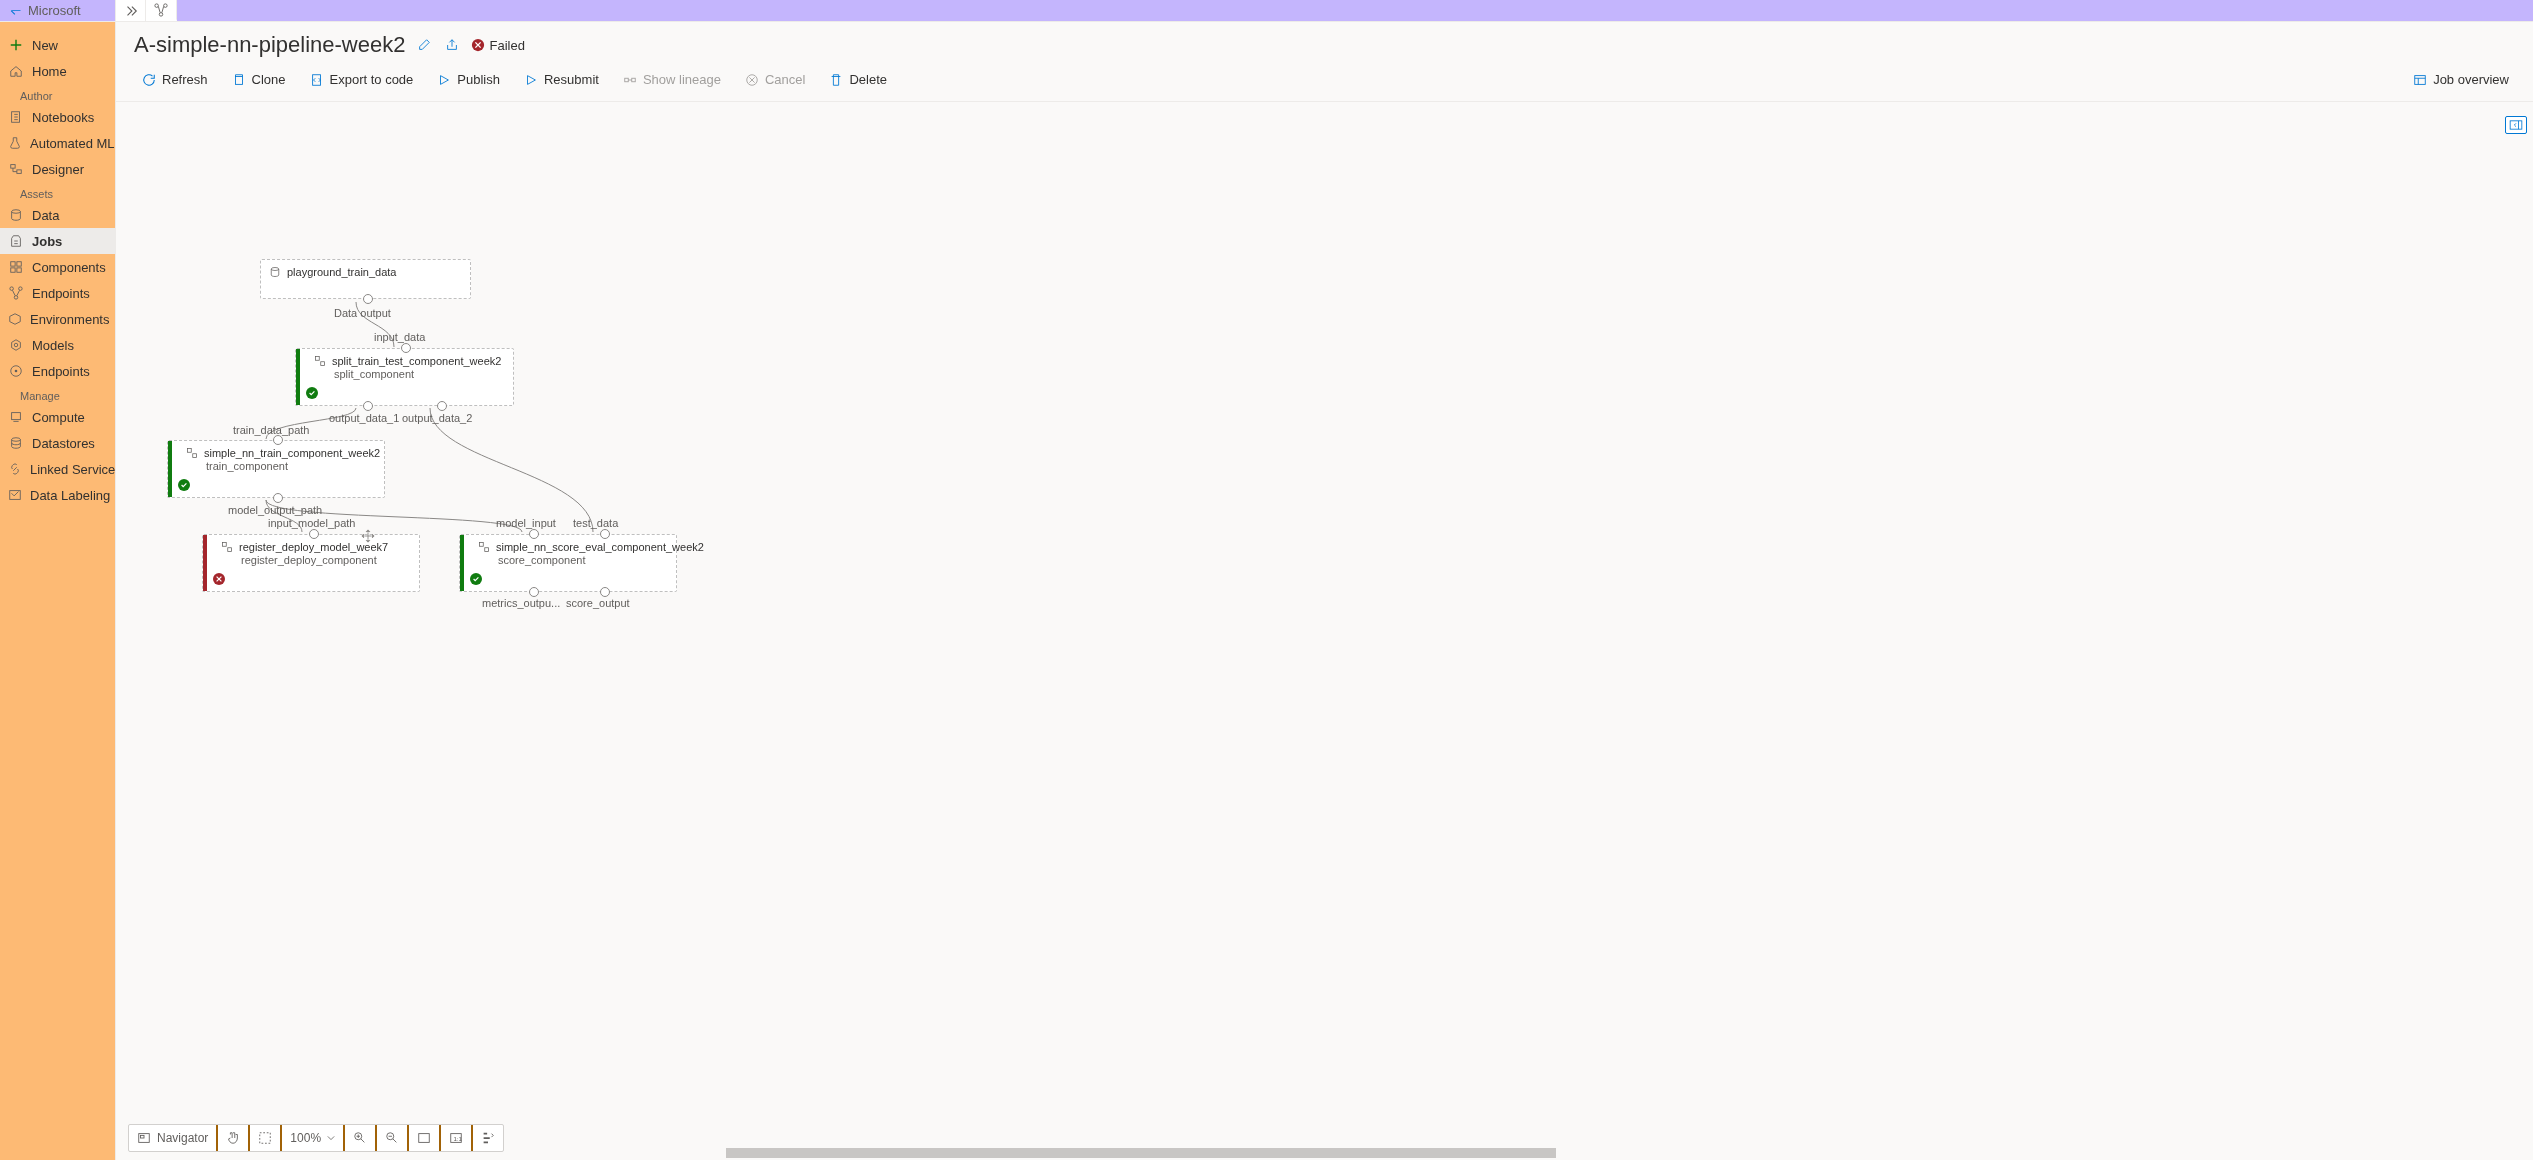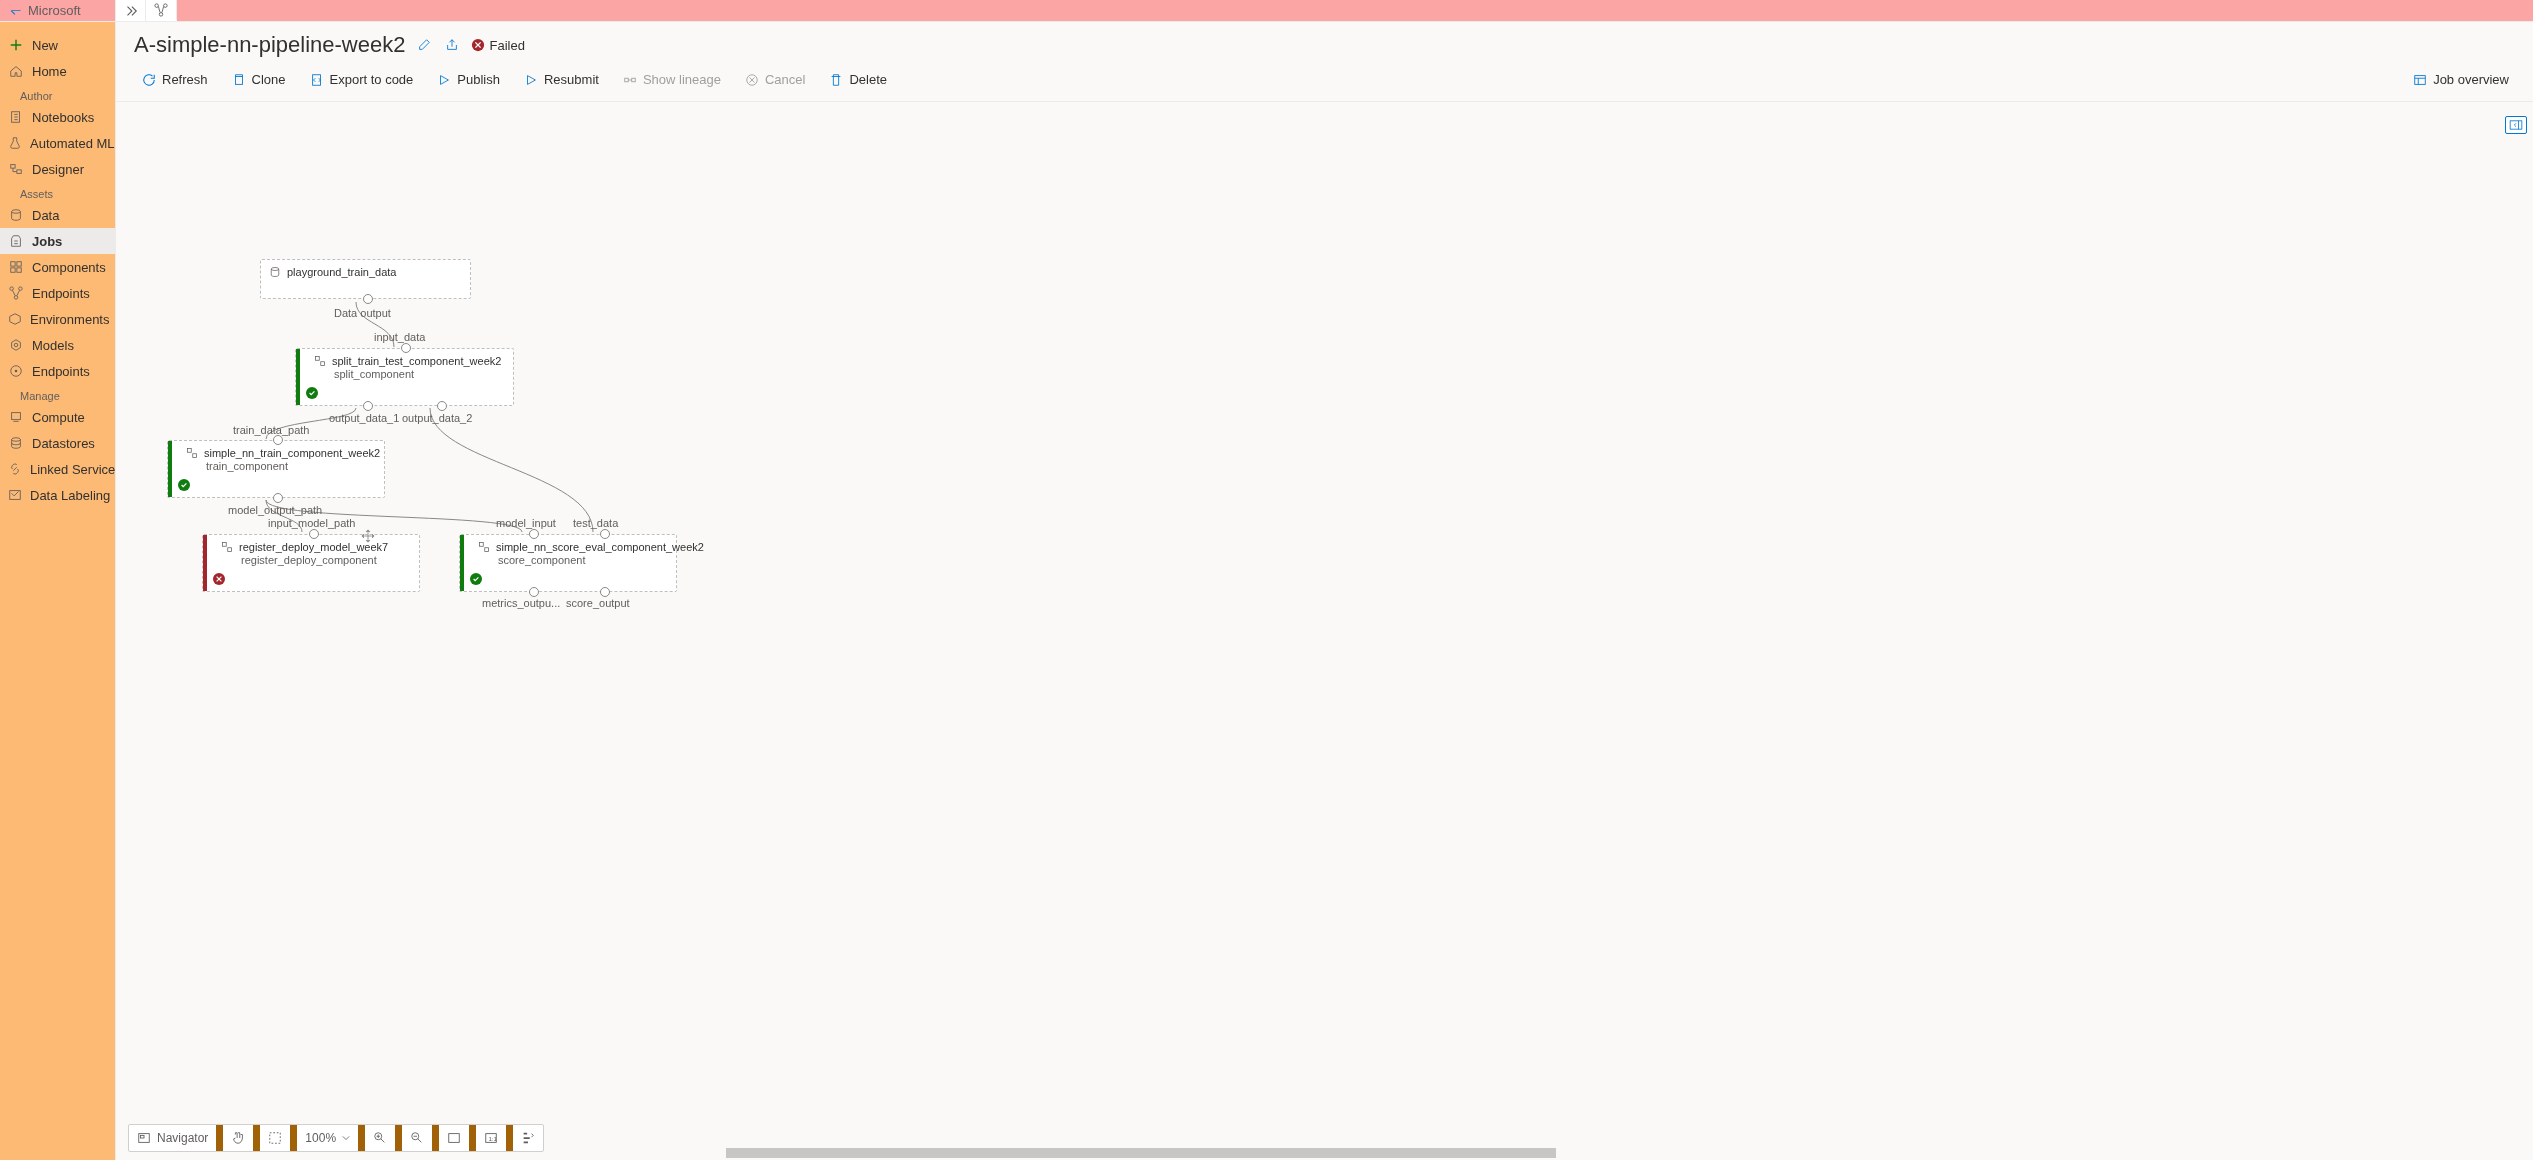--- a/index.html
+++ b/index.html
@@ -10,21 +10,21 @@
     color: #323130;
     background: #faf9f8;
     height: 100%;
     overflow: hidden;
   }
   svg { display: block; }
 
   
   .topbar {
     height: 22px;
-    background: #fca5a5;
+    background: #c4b5fd;
     border-bottom: 1px solid #edebe9;
     display: flex;
     align-items: stretch;
   }
   .topbar .ms {
     width: 115px;
     display: flex;
     align-items: center;
     gap: 6px;
     padding-left: 10px;
@@ -202,21 +202,21 @@
     background:#fff;
     border:1px solid #d2d0ce;
     border-radius: 2px;
     height: 28px;
     font-size:12px;
     color:#605e5c;
   }
   .bb-cell {
     display:flex; align-items:center; gap:6px;
     padding: 0 8px;
-    border-right:7px solid #a16207;
+    border-right:2px solid #a16207;
     cursor:pointer;
   }
   .bb-cell:last-child { border-right:none;}
   .bb-cell svg { color:#605e5c;}
 
   .hscroll-track {
     position:absolute;
     bottom:0; left:610px; right:0;
     height:14px;
     background:transparent;

